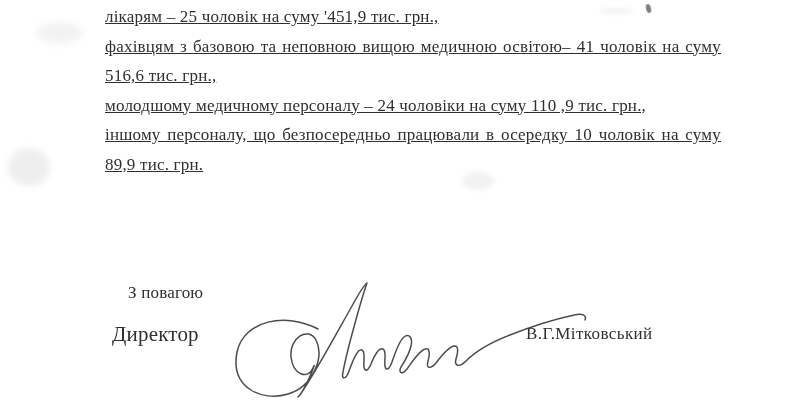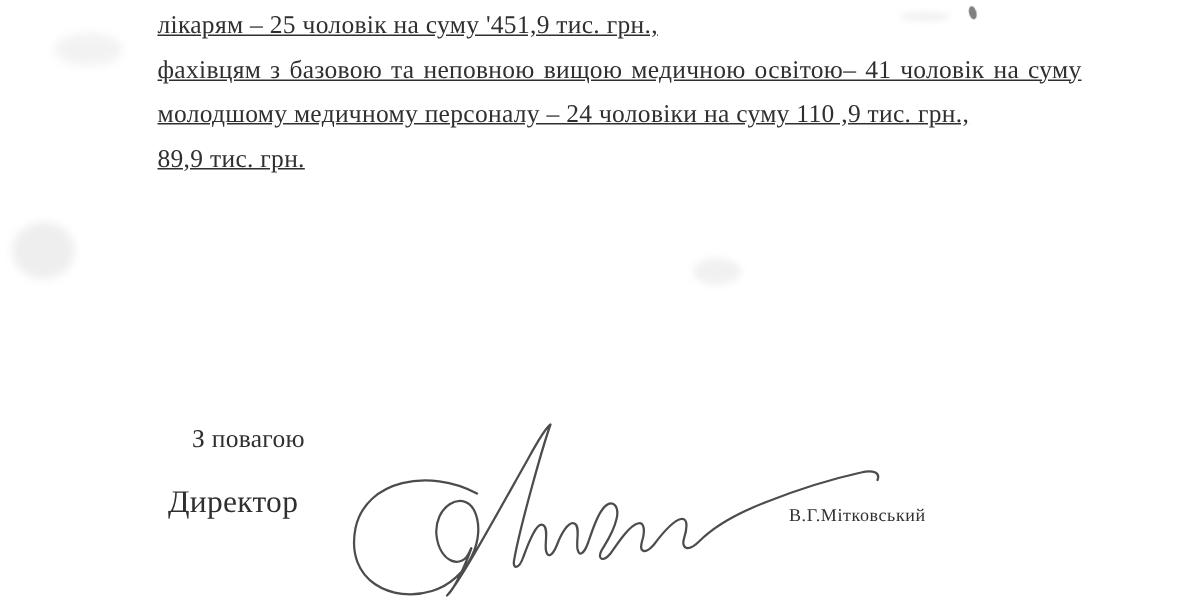--- a/index.html
+++ b/index.html
@@ -42,22 +42,22 @@
   .role {
     position: absolute;
     left: 112px;
     top: 322px;
     font-size: 21px;
     letter-spacing: 0.2px;
   }
   .name {
     position: absolute;
     left: 526px;
-    top: 336px;
-    font-size: 12px;
+    top: 324px;
+    font-size: 17px;
     letter-spacing: 0.4px;
   }
   .sig-svg {
     position: absolute;
     left: 0;
     top: 0;
     pointer-events: none;
   }
   .sig-path {
     fill: none;
@@ -79,21 +79,23 @@
   .artifact.streak-tr   { left: 600px; top: 8px;   width: 34px; height: 6px;  background: #d8d8d8; opacity: .35; filter: blur(2px); }
 </style>
 </head>
 <body>
 
 <div class="page">
 
   <div class="body-text">
     <div class="line">лікарям – 25 чоловік на суму '451,9 тис. грн.,</div>
     <div class="line just">фахівцям з базовою та неповною вищою медичною освітою– 41 чоловік на суму</div>
+    <div class="line">516,6 тис. грн.,</div>
     <div class="line">молодшому медичному персоналу – 24 чоловіки на суму 110 ,9 тис. грн.,</div>
+    <div class="line just">іншому персоналу, що безпосередньо працювали в осередку 10 чоловік на суму</div>
     <div class="line">89,9 тис. грн.</div>
   </div>
 
   <div class="salutation">З повагою</div>
   <div class="role">Директор</div>
   <div class="name">В.Г.Мітковський</div>
 
   <svg class="sig-svg" width="790" height="400" viewBox="0 0 790 400" xmlns="http://www.w3.org/2000/svg">
     <path class="sig-path" d="
       M 318 329

